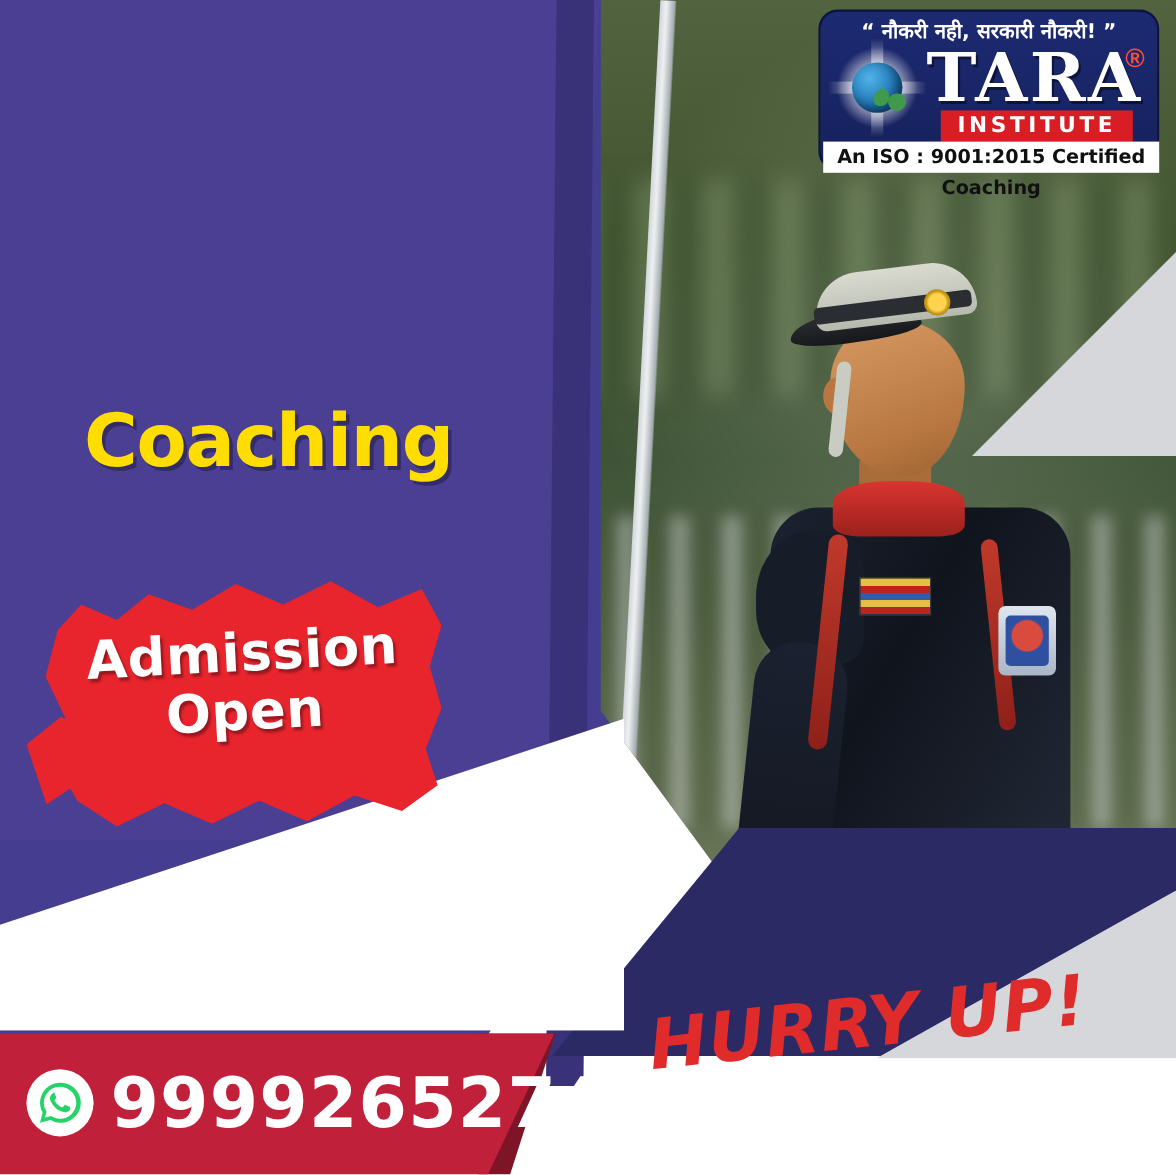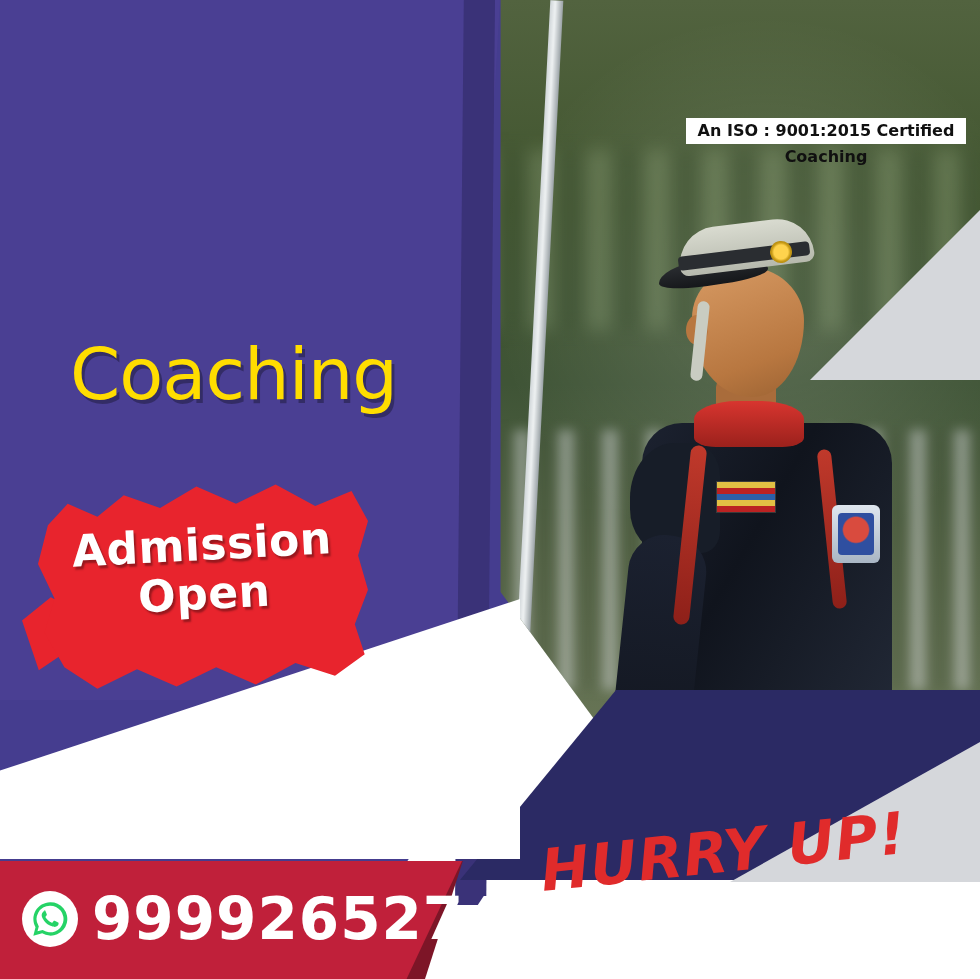--- a/index.html
+++ b/index.html
@@ -241,22 +241,22 @@
     line-height: 0.95;
     font-weight: 900;
     letter-spacing: -2px;
     font-family: "DejaVu Sans", sans-serif;
     text-shadow: 4px 5px 0 rgba(0,0,0,0.28);
   }
   .subhead {
     position: absolute;
     left: 70px; top: 332px;
     color: #ffdd00;
-    font-size: 72px;
-    font-weight: 400;
+    font-size: 61px;
+    font-weight: 700;
     font-family: "DejaVu Sans", sans-serif;
     letter-spacing: -1px;
     text-shadow: 3px 4px 0 rgba(0,0,0,0.30);
   }
 
   
   .brush {
     position: absolute;
     left: 38px; top: 478px;
     width: 330px; height: 215px;
@@ -503,20 +503,32 @@
 
   <div class="brush">
     <div class="brush-tail"></div>
     <div class="brush-bg"></div>
     <div class="brush-text">
       <div>Admission</div>
       <div>Open</div>
     </div>
   </div>
 
+  <div class="logo">
+    <div class="logo-tag">“ नौकरी नही, सरकारी नौकरी! ”</div>
+    <div class="logo-globe">
+      <div class="logo-star"></div>
+      <div class="logo-globe-ball">
+        <div class="logo-globe-land"></div>
+      </div>
+    </div>
+    <div class="logo-tara">TARA</div>
+    <div class="logo-reg">®</div>
+    <div class="logo-inst">INSTITUTE</div>
+  </div>
   <div class="iso-bar">An ISO : 9001:2015 Certified Coaching</div>
 
   <div class="hurry">HURRY UP!</div>
 
   <div class="phone-bar-dark"></div>
   <div class="phone-bar"></div>
   <div class="wa-icon">
     <svg viewBox="0 0 24 24" aria-hidden="true">
       <path fill="#25D366" d="M12 2a10 10 0 0 0-8.7 14.9L2 22l5.3-1.4A10 10 0 1 0 12 2zm0 2a8 8 0 1 1-4.1 14.8l-.3-.2-3.1.8.8-3-.2-.3A8 8 0 0 1 12 4z"></path>
       <path fill="#25D366" d="M8.6 7.3c-.2 0-.5 0-.7.3-.2.3-.9.9-.9 2.1s.9 2.5 1 2.6c.1.2 1.7 2.8 4.3 3.8 2.1.8 2.5.7 3 .6.5-.1 1.5-.6 1.7-1.2.2-.6.2-1.1.1-1.2-.1-.1-.3-.2-.5-.3l-1.8-.9c-.3-.1-.5-.1-.6.1l-.7.9c-.1.2-.3.2-.5.1-.3-.1-1.2-.5-2.2-1.4-.8-.7-1.3-1.6-1.5-1.8-.1-.3 0-.4.1-.5l.4-.5c.1-.2.2-.3.3-.5 0-.2 0-.3-.1-.5l-.8-1.9c-.2-.5-.4-.4-.6-.4z"></path>

